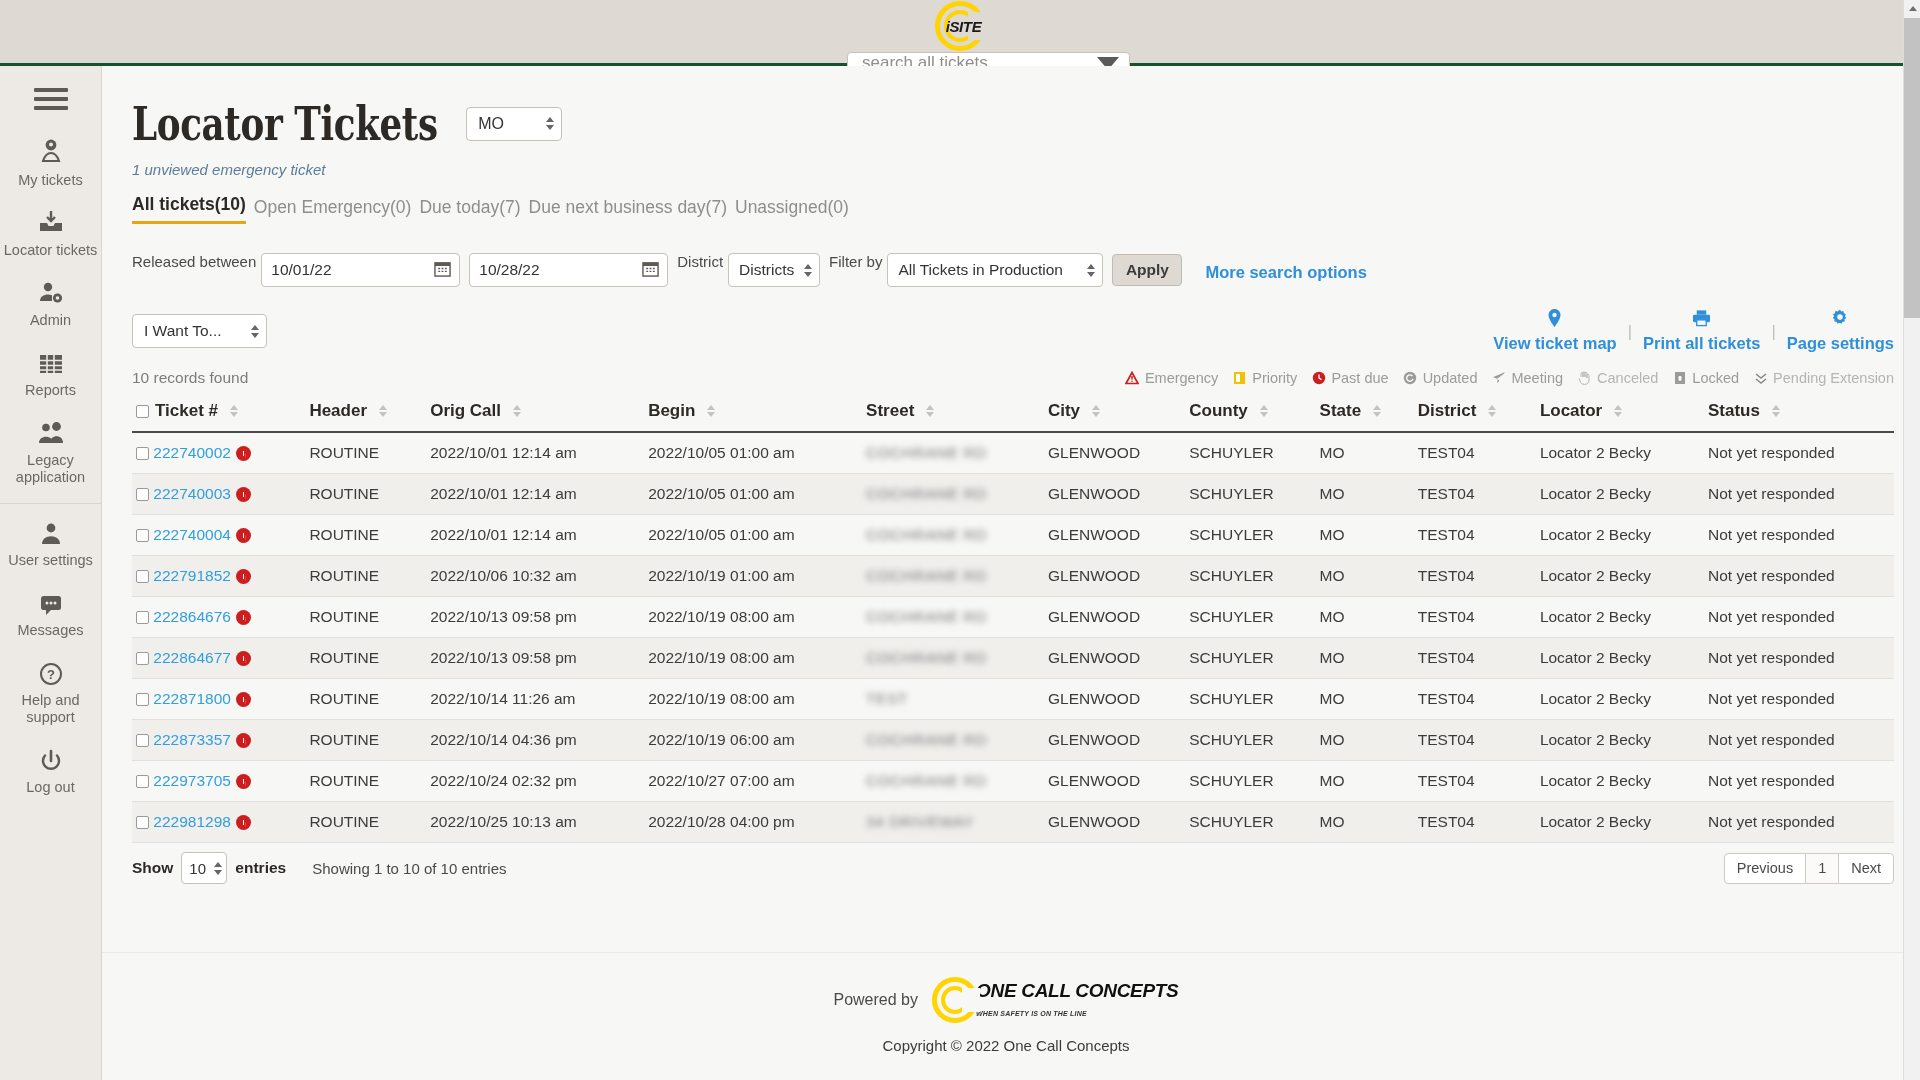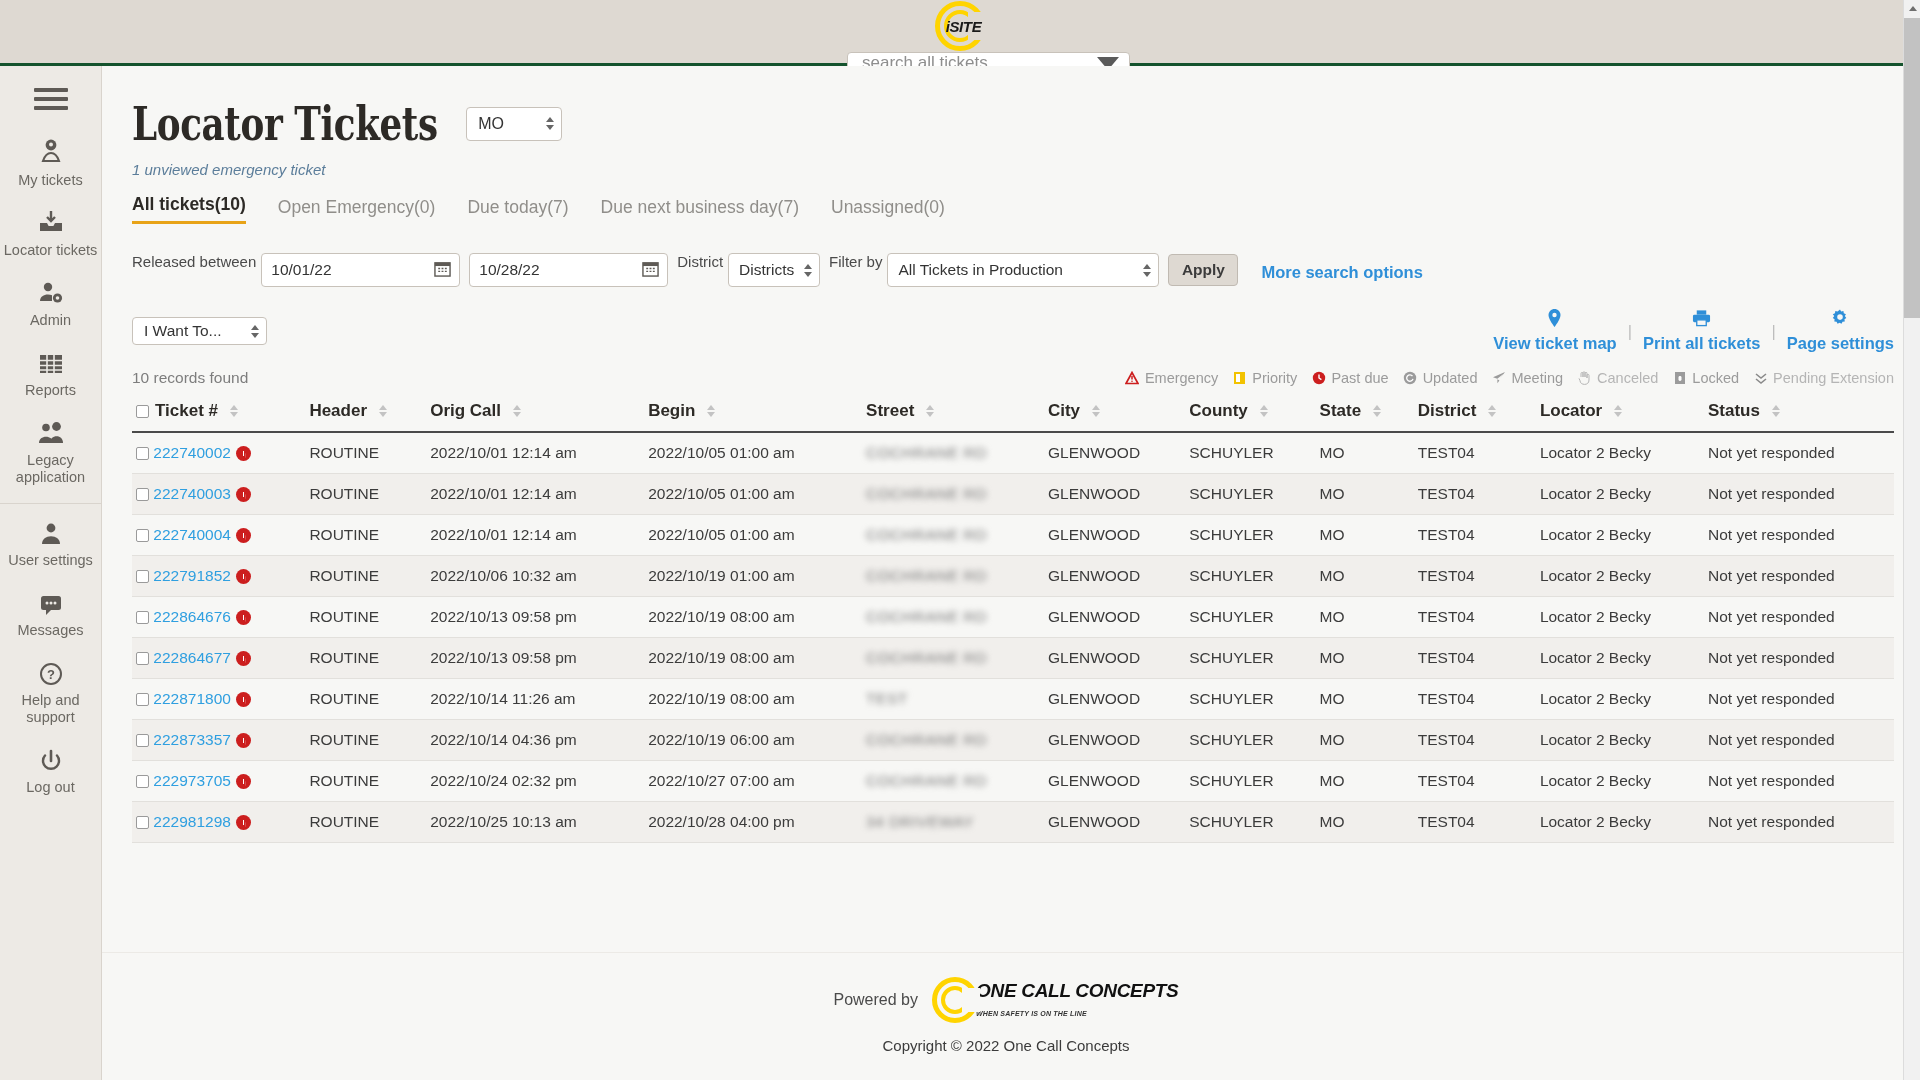--- a/index.html
+++ b/index.html
@@ -136,49 +136,49 @@
     transform: scaleX(0.76); transform-origin: left center;
   }
   .title-sel {
     width: 96px; height: 34px; background: #fff; border: 1px solid #c8c2ba; border-radius: 4px;
     display: flex; align-items: center; padding: 0 7px 0 11px; font-size: 16px; color: #333;
     margin-left: -100px;
   }
   .unviewed {
     margin-top: 14px; font-size: 15px; font-style: italic; color: #5b7d9a;
   }
-  .tabs { margin-top: 16px; display: flex; align-items: flex-end; gap: 32px; }
+  .tabs { margin-top: 16px; display: flex; align-items: flex-end; gap: 8px; }
   .tab { font-size: 17.5px; color: #908e8a; padding-bottom: 6px; }
   .tab.active { color: #2d2a26; font-weight: bold; border-bottom: 3px solid #e8a317; }
 
   .filters { margin-top: 29px; display: flex; align-items: flex-end; gap: 9px; }
   .fgroup { display: flex; flex-direction: row; gap: 5px; }
   .flabel { font-size: 15px; color: #4a4a4a; }
   .dateinput {
     width: 199px; height: 34px; background: #fff; border: 1px solid #c8c2ba; border-radius: 4px;
     display: flex; align-items: center; padding: 0 8px 0 9px; font-size: 15.5px; color: #333;
   }
   .dateinput .cal { margin-left: auto; }
   .selbox {
     height: 34px; background: #fff; border: 1px solid #c8c2ba; border-radius: 4px;
     display: flex; align-items: center; padding: 0 7px 0 10px; font-size: 15.5px; color: #333;
   }
   .sel-district { width: 92px; }
-  .sel-filterby { width: 272px; }
+  .sel-filterby { width: 216px; }
   .apply-btn {
     height: 32px; min-width: 70px; background: #ded9d2; border: 1px solid #c0bab2; border-radius: 4px;
     font-size: 15.5px; color: #3b3b3b; font-weight: bold;
     display: flex; align-items: center; justify-content: center; padding: 0 12px;
     margin-bottom: 1px;
   }
   .more-link { font-size: 16.5px; color: #2f8fd8; font-weight: bold; margin-left: 14px; margin-bottom: 5px; }
 
   .actions-row { margin-top: 22px; display: flex; align-items: center; }
   .iwant {
-    width: 135px; height: 28px; background: #fff; border: 1px solid #c8c2ba; border-radius: 4px;
+    width: 135px; height: 34px; background: #fff; border: 1px solid #c8c2ba; border-radius: 4px;
     display: flex; align-items: center; padding: 0 7px 0 11px; font-size: 15.5px; color: #333;
   }
   .right-links { margin-left: auto; display: flex; align-items: center; gap: 11px; font-size: 16.5px; }
   .rl { display: flex; align-items: center; gap: 7px; color: #2f8fd8; font-weight: bold; flex-direction: column; }
   .rl svg { fill: #2f8fd8; }
   .rl-div { color: #bdbdbd; font-weight: normal; }
 
   .legend { margin-top: 16px; display: flex; align-items: center; justify-content: flex-end; gap: 14px; }
   .lg { display: flex; align-items: center; gap: 5px; font-size: 14.5px; color: #9b9b9b; }
   .lg.em { color: #b5b5b5; }
@@ -840,20 +840,39 @@
                 <td>GLENWOOD</td>
                 <td>SCHUYLER</td>
                 <td>MO</td>
                 <td>TEST04</td>
                 <td>Locator 2 Becky</td>
                 <td>Not yet responded</td>
               </tr>
             </tbody>
         </table>
 
+        <div class="table-foot">
+          <div class="show-entries">
+            <span>Show</span>
+            <div class="show-sel">
+              <span>10</span>
+              <span class="spin" style="margin-left:auto">
+                  <i class="up"></i>
+                  <i class="dn"></i>
+                </span>
+            </div>
+            <span>entries</span>
+            <span class="showing-txt">Showing 1 to 10 of 10 entries</span>
+          </div>
+          <div class="pager">
+            <div class="pg first">Previous</div>
+            <div class="pg num">1</div>
+            <div class="pg last">Next</div>
+          </div>
+        </div>
       </div>
 
       <div class="footer">
         <div class="pw">
           <span class="t">Powered by</span>
           <span class="occ">
             <span class="rings">
               <span class="r1"></span>
                 <span class="r2"></span>
                 <span class="nt"></span>

